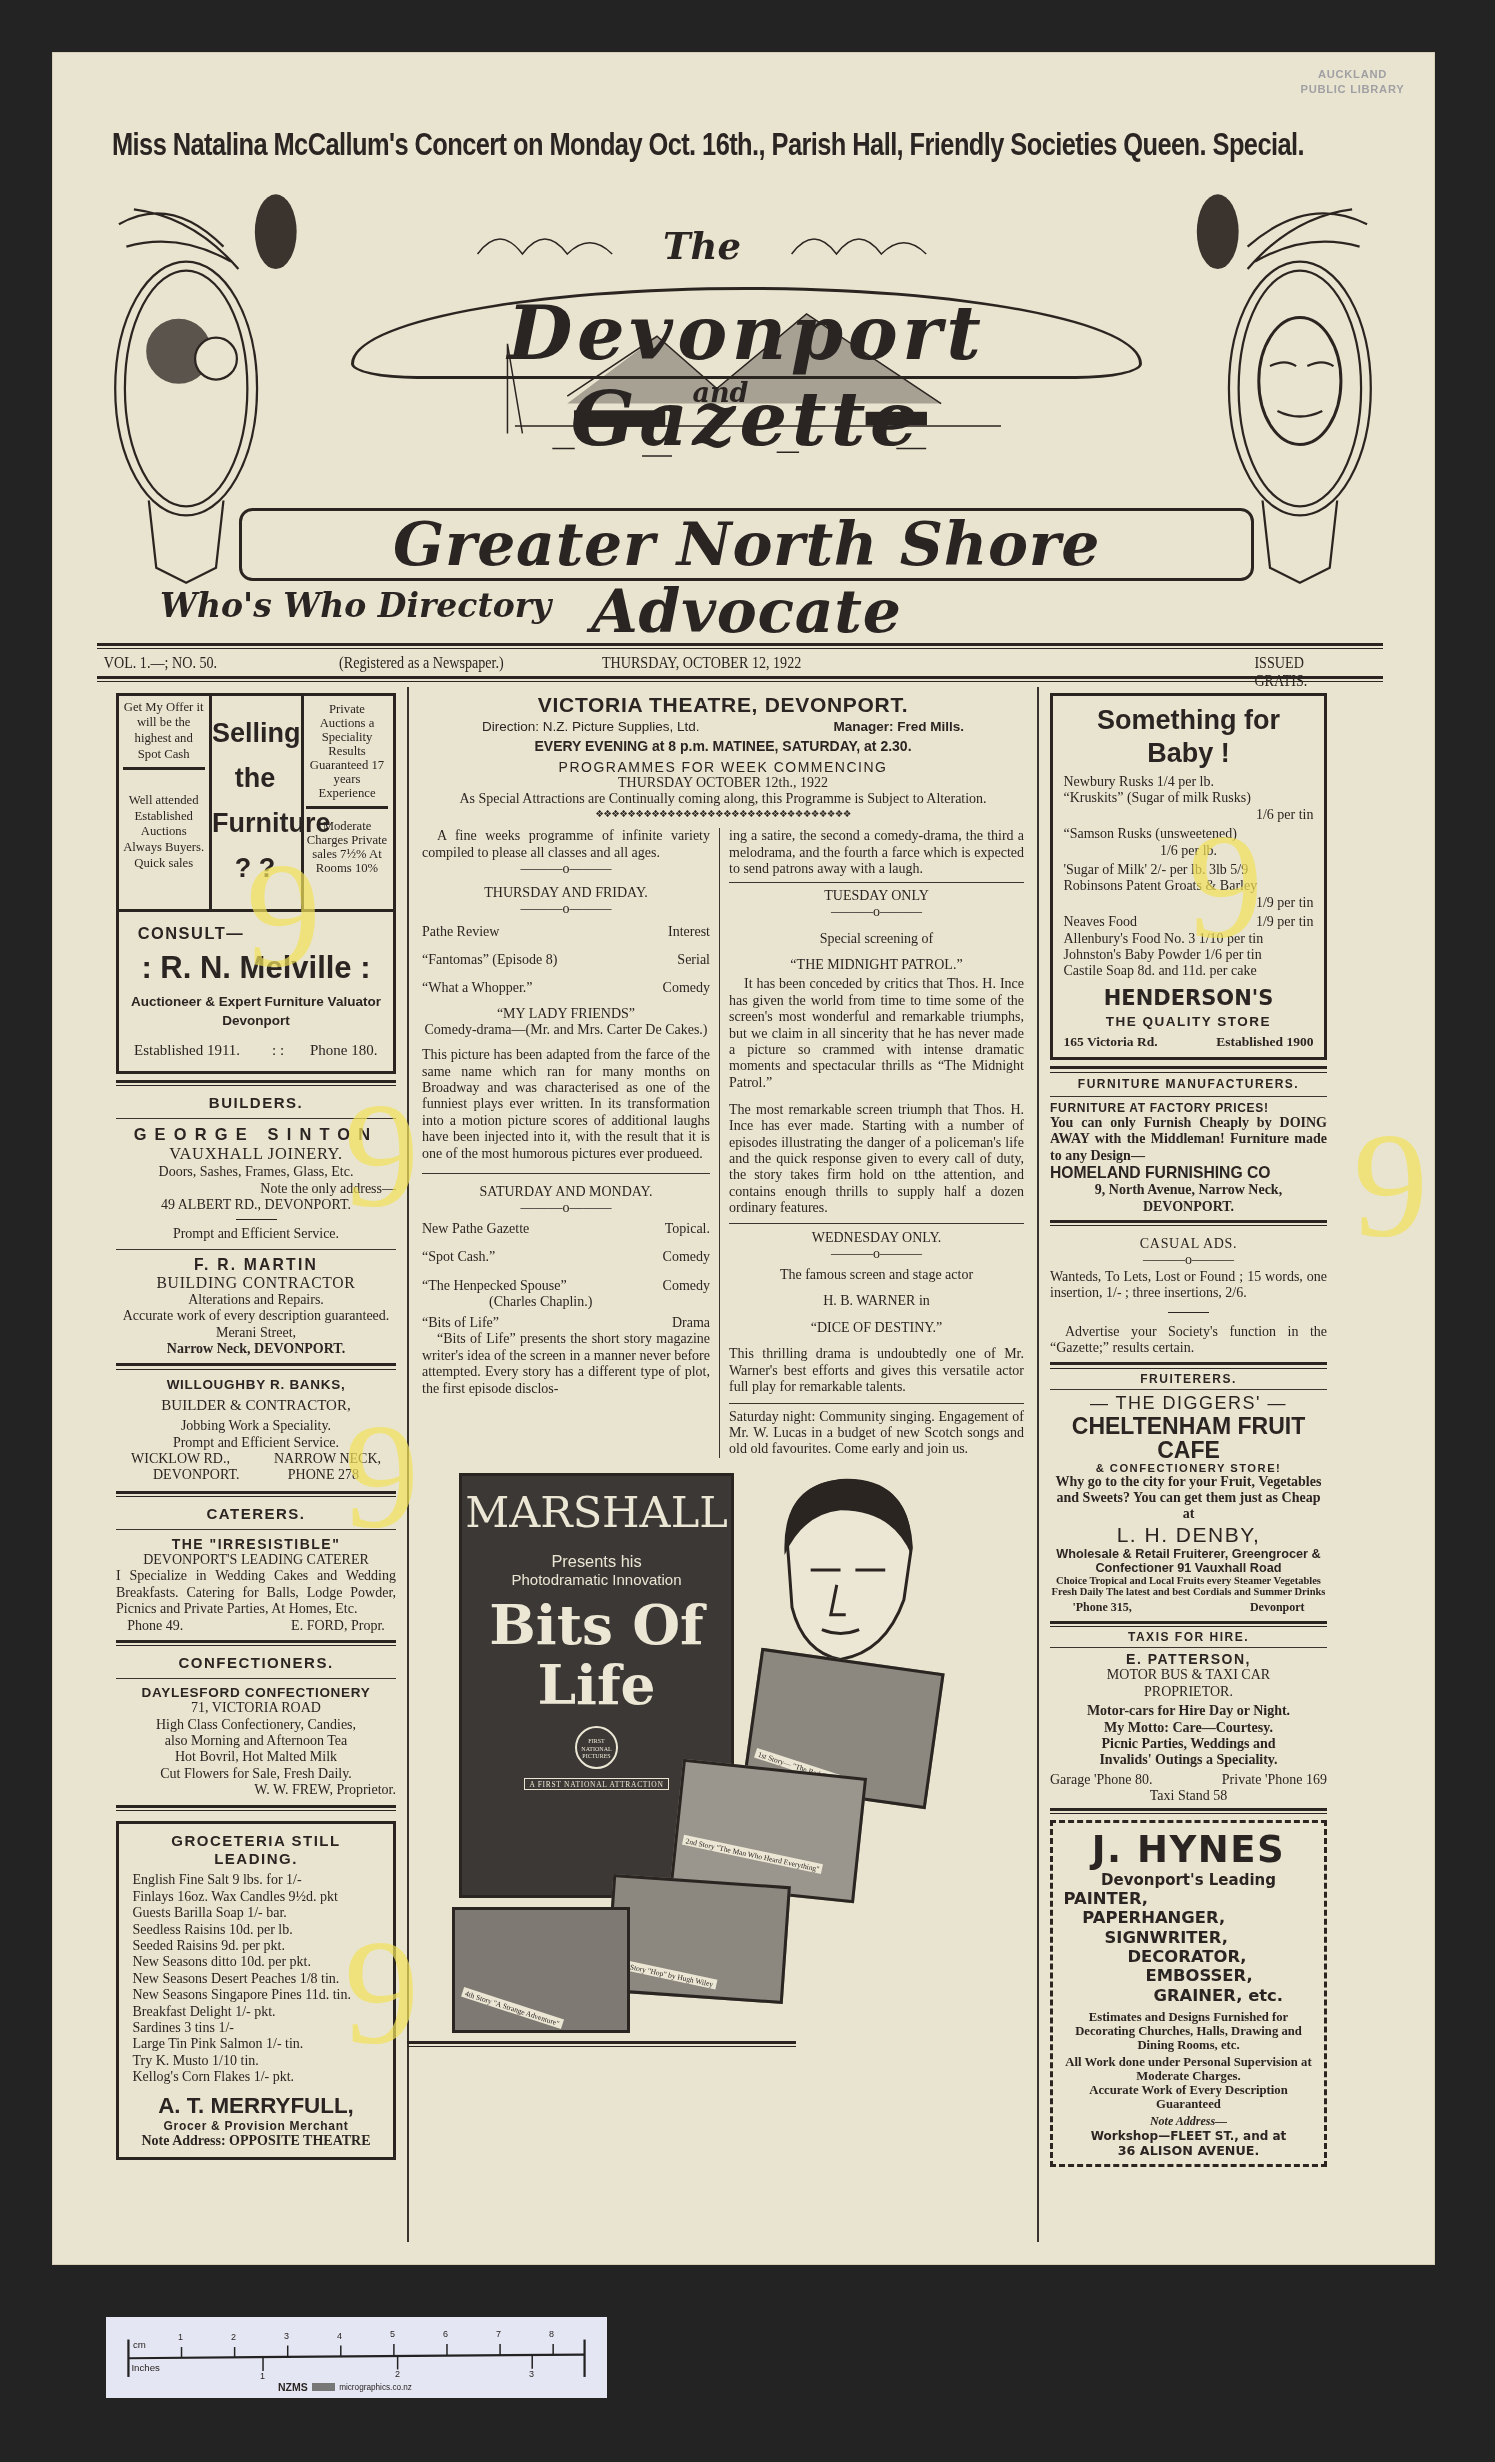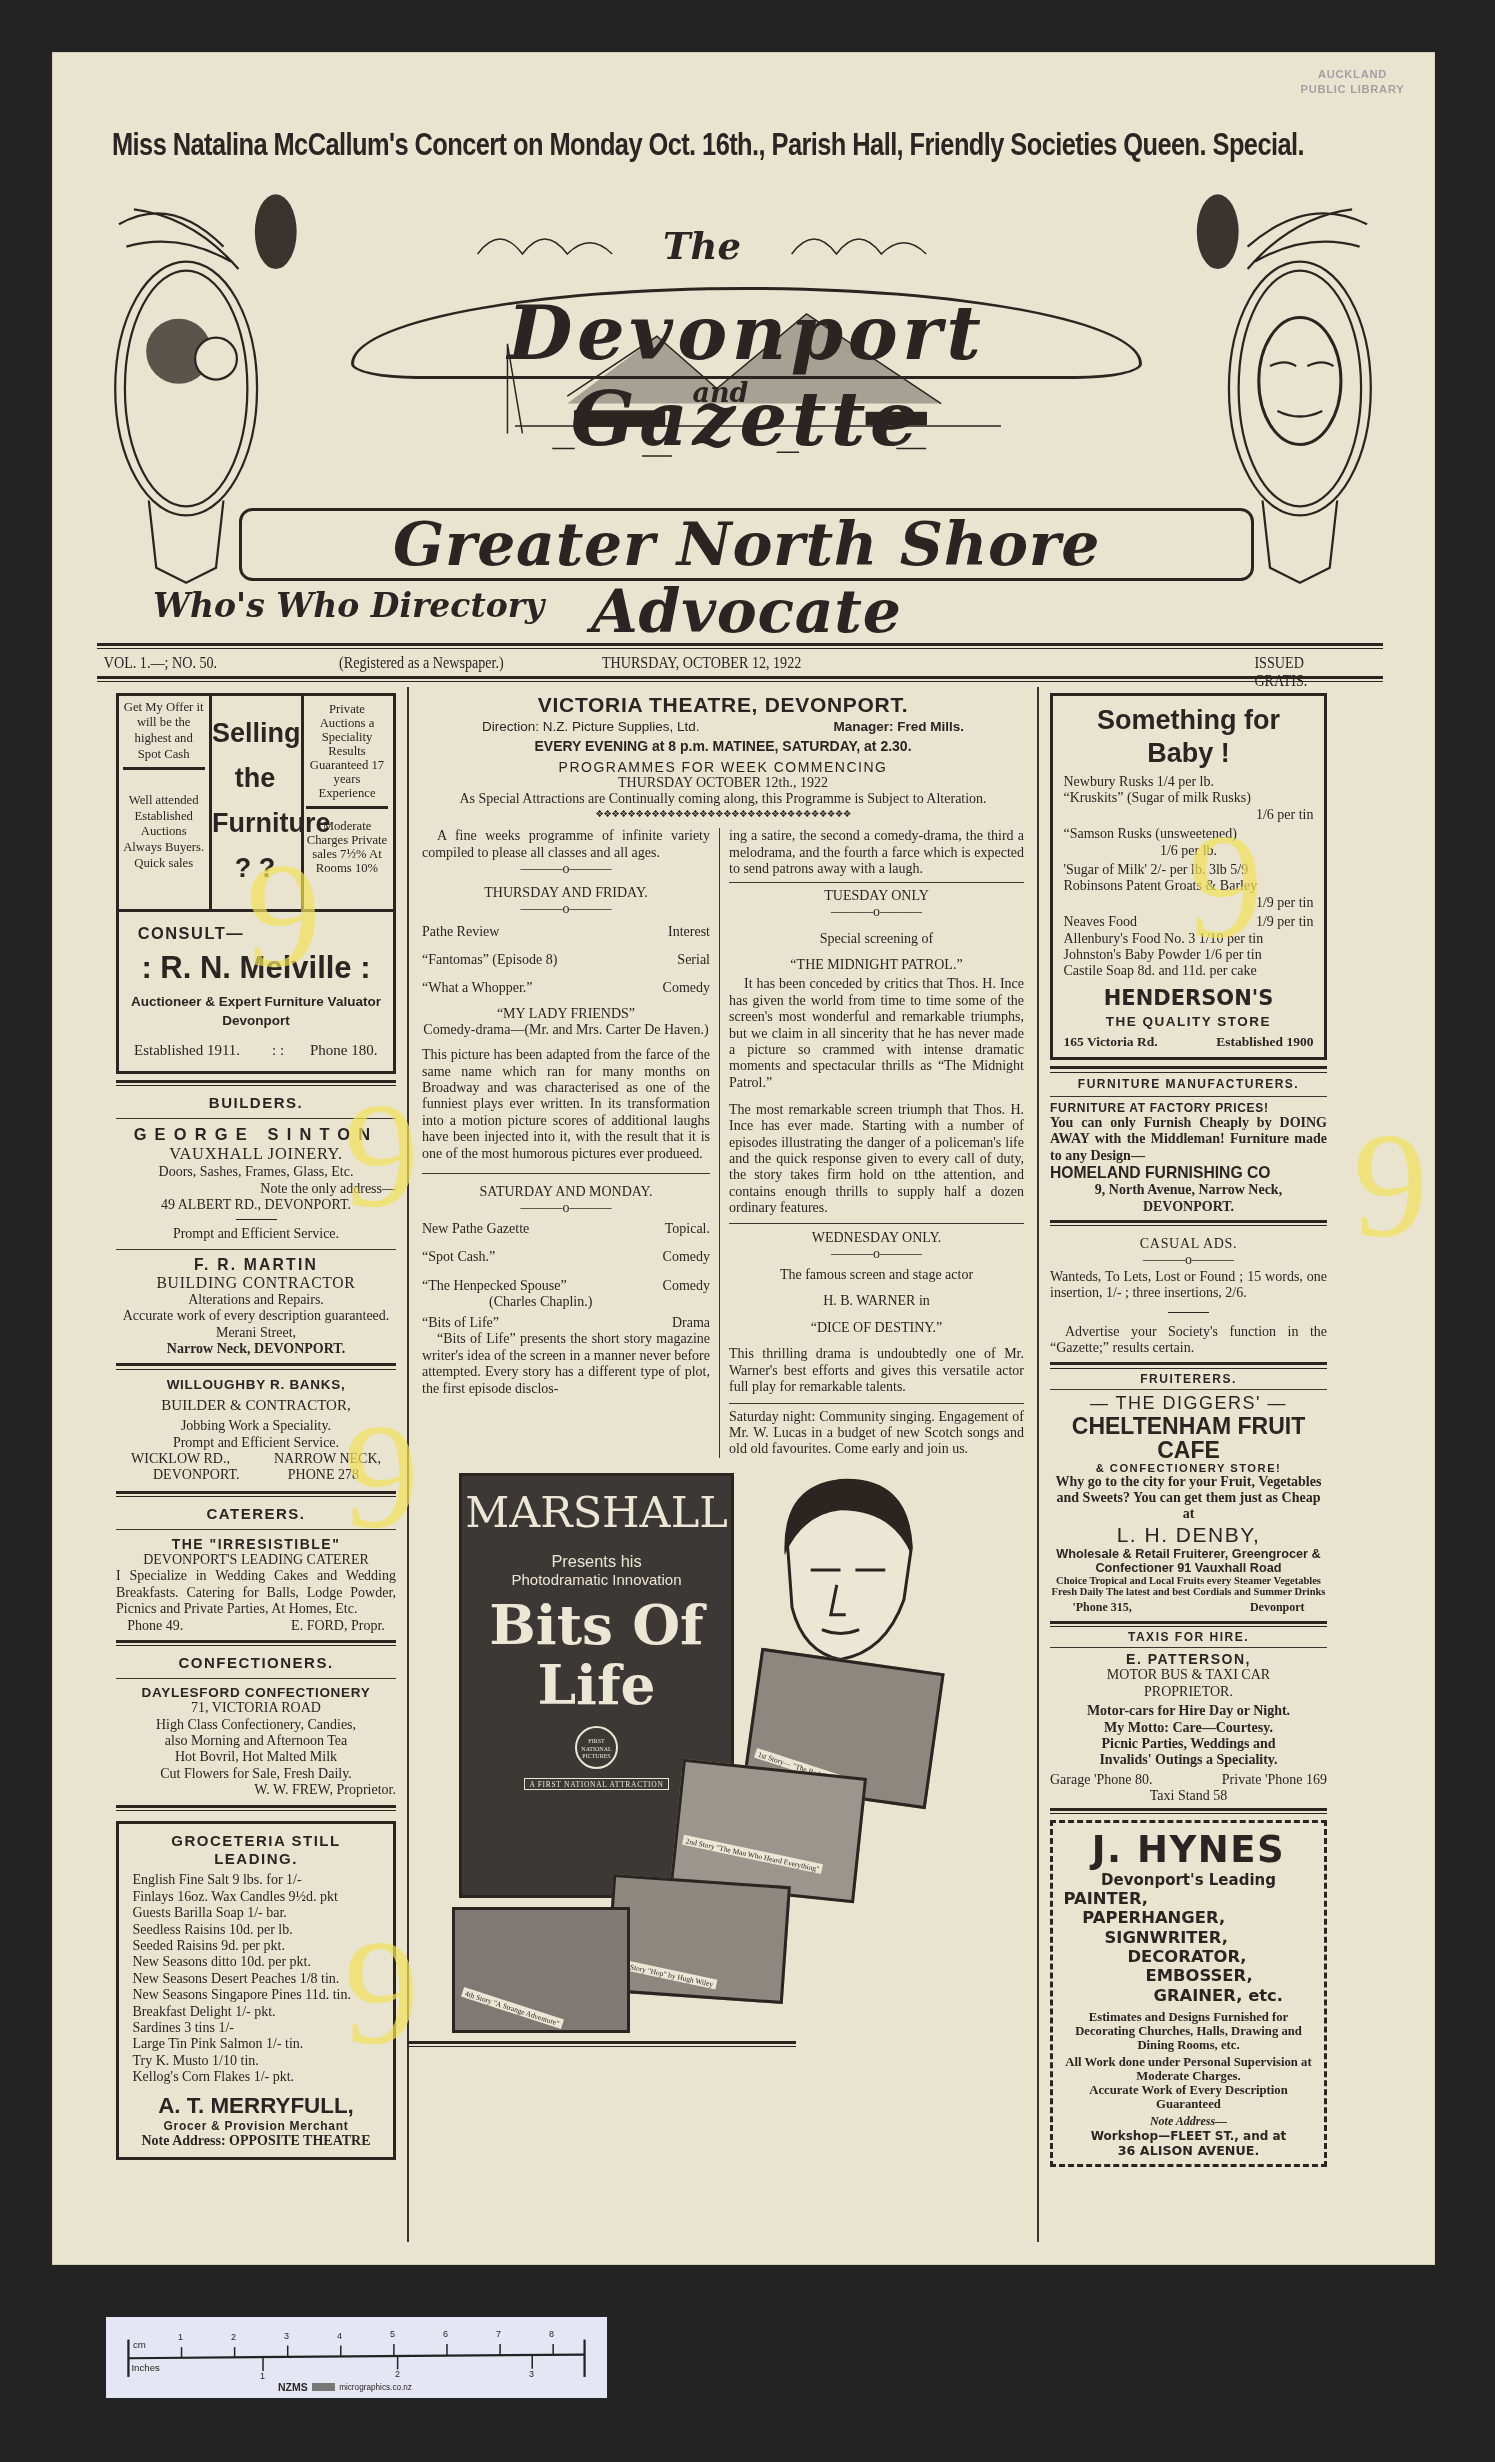--- a/index.html
+++ b/index.html
@@ -76,21 +76,21 @@
       </g>
       <path d="M440 170 L520 240 L640 140 L820 260 L320 260 Z" fill="#2b2522" opacity=".35"></path>
     </svg>
     <div class="abs blackletter c" style="left:553px;top:45px;width:90px;font-size:37px">The</div>
 
     <div class="abs masthead-frame c blackletter" style="left:247px;top:108px;width:785px;height:86px;border-radius:60% 60% 10% 10%/100% 100% 20% 20%;font-size:75px;line-height:86px;letter-spacing:4.5px">Devonport Gazette</div>
     <div class="abs blackletter c" style="left:583px;top:198px;width:67px;font-size:27px">and</div>
 
     <div class="abs masthead-frame c blackletter" style="left:135px;top:329px;width:1009px;height:67px;font-size:60px;line-height:67px;letter-spacing:0.7px">Greater North Shore Advocate</div>
   </div>
-  <div class="abs blackletter" style="left:101px;top:534px;font-size:33px;font-weight:bold">Who's Who Directory</div>
+  <div class="abs blackletter" style="left:108px;top:534px;font-size:33px;font-weight:bold">Who's Who Directory</div>
 
   <div class="abs rule2" style="left:45px;top:591px;width:1286px"></div>
   <div class="abs" style="left:45px;top:602px;width:1286px;height:19.4px;font-size:15.7px;transform:scaleX(.9);transform-origin:left">
     <span class="abs" style="left:7.5px">VOL. 1.—; NO. 50.</span>
     <span class="abs" style="left:269px">(Registered as a Newspaper.)</span>
     <span class="abs" style="left:561px">THURSDAY, OCTOBER 12, 1922</span>
     <span class="abs" style="left:1286px">ISSUED GRATIS.</span>
   </div>
   <div class="abs rule2" style="left:45px;top:624px;width:1286px"></div>
 
@@ -233,21 +233,21 @@
           </div>
         <div class="prog-row body" style="margin-top:12px">
             <span>“Fantomas” (Episode 8)</span>
             <span>Serial</span>
           </div>
         <div class="prog-row body" style="margin-top:12px">
             <span>“What a Whopper.”</span>
             <span>Comedy</span>
           </div>
         <div class="c" style="font-size:14px;margin-top:9px">“MY LADY FRIENDS”</div>
-        <div class="c body">Comedy-drama—(Mr. and Mrs. Carter De Haven.)</div>
+        <div class="c body">Comedy-drama—(Mr. and Mrs. Carter De Cakes.)</div>
         <div class="body j" style="margin-top:9px">This picture has been adapted from the farce of the same name which ran for many months on Broadway and was characterised as one of the funniest plays ever written. In its transformation into a motion picture scores of additional laughs have been injected into it, with the result that it is one of the most humorous pictures ever produeed.</div>
         <div class="rule1" style="margin:10.5px 0"></div>
         <div class="c" style="font-size:14px">SATURDAY  AND  MONDAY.</div>
         <div class="c body">———o———</div>
         <div class="prog-row body" style="margin-top:4.5px">
             <span>New Pathe Gazette</span>
             <span>Topical.</span>
           </div>
         <div class="prog-row body" style="margin-top:12px">
             <span>“Spot Cash.”</span>

